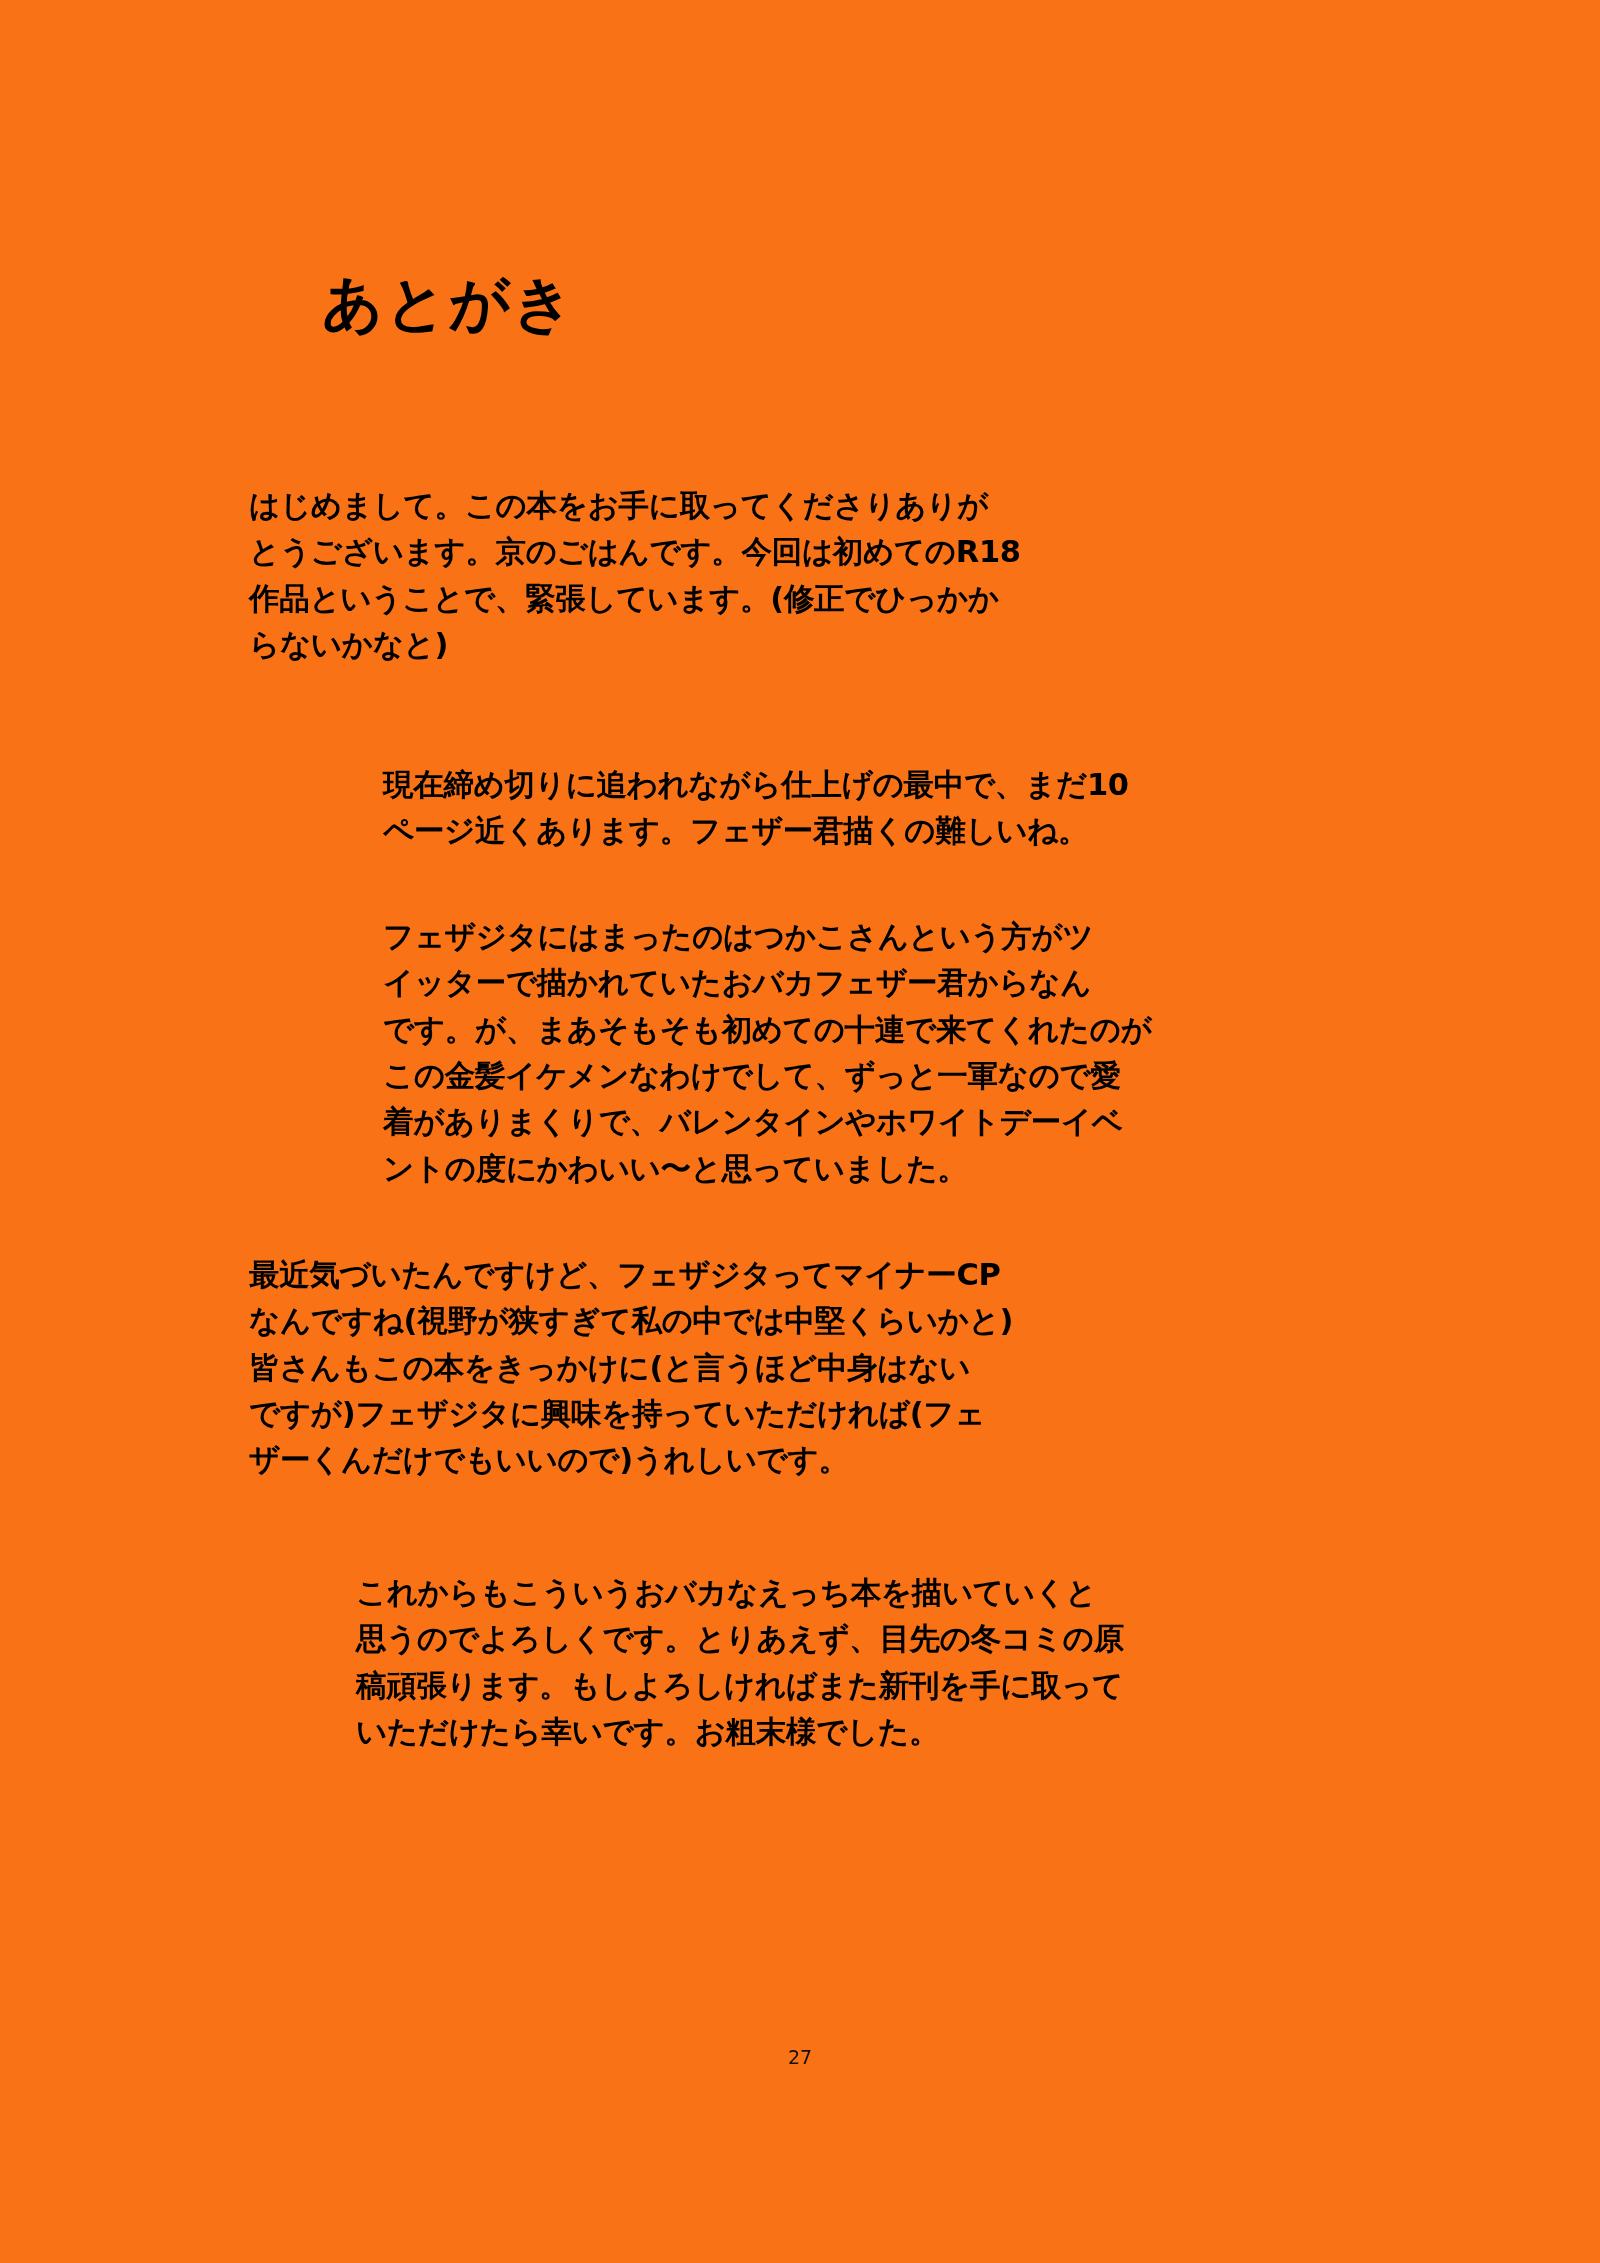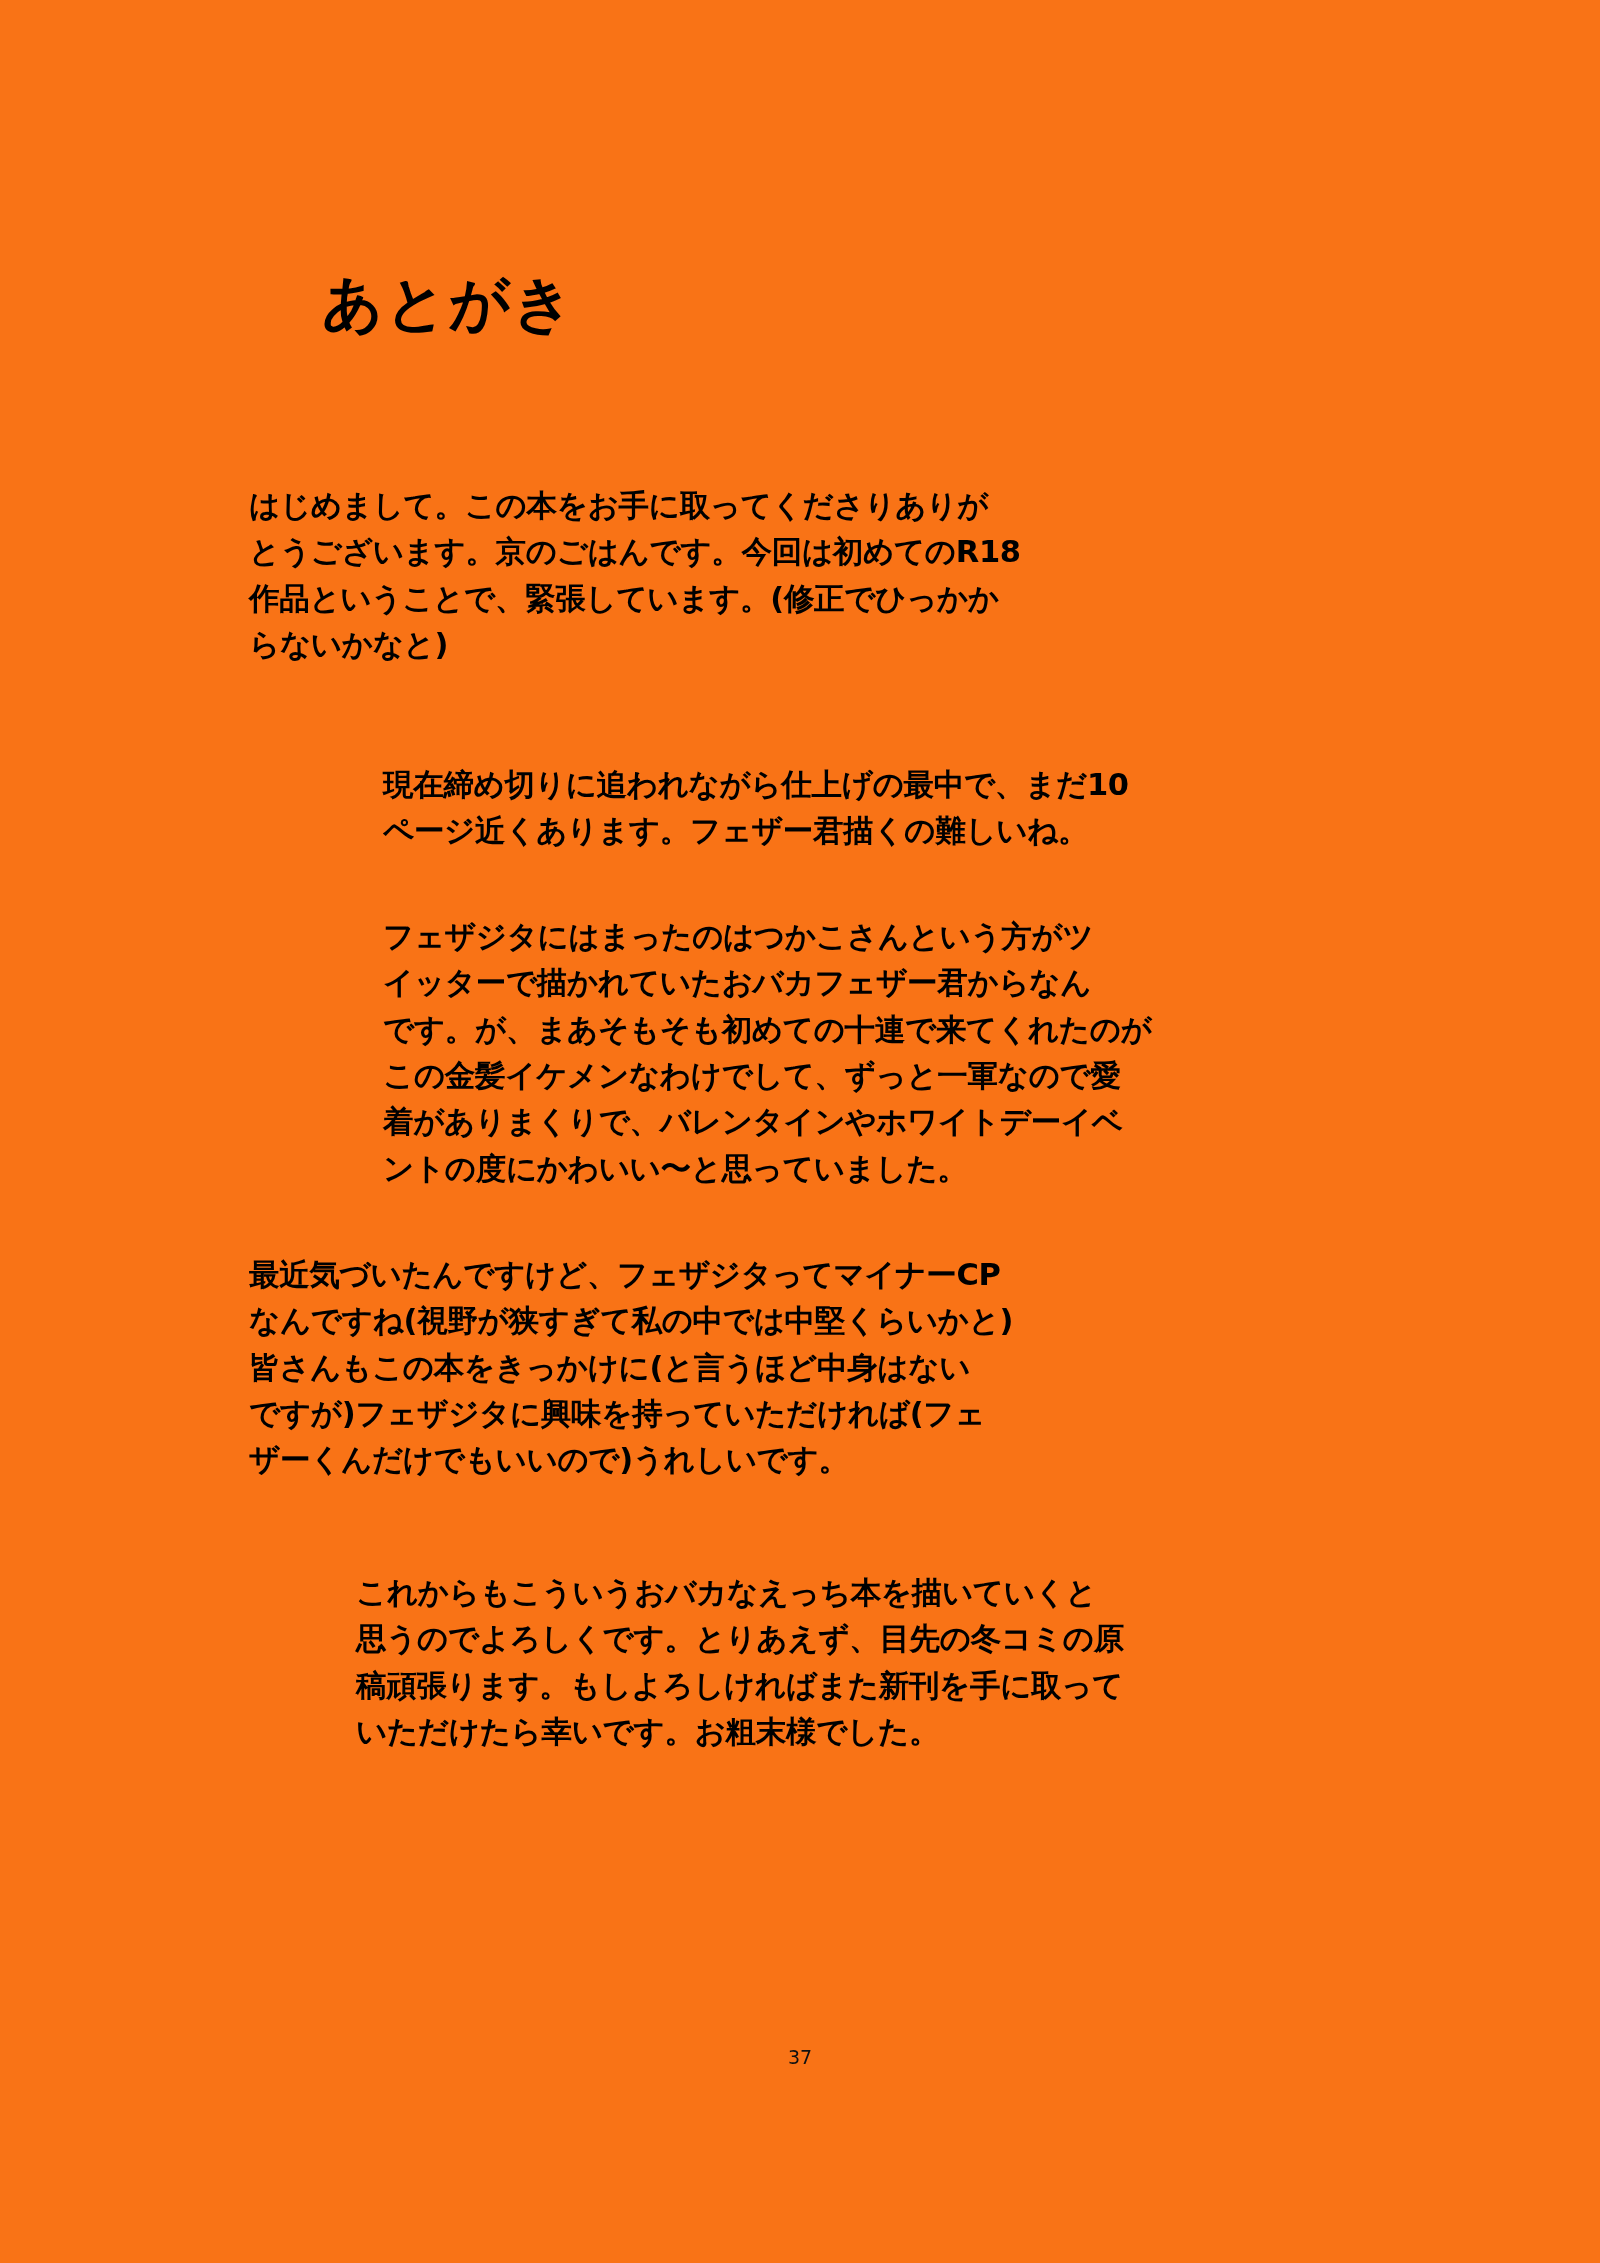--- a/index.html
+++ b/index.html
@@ -87,15 +87,15 @@
 なんですね(視野が狭すぎて私の中では中堅くらいかと)
 皆さんもこの本をきっかけに(と言うほど中身はない
 ですが)フェザジタに興味を持っていただければ(フェ
 ザーくんだけでもいいので)うれしいです。</div>
   <div class="body-block p5">これからもこういうおバカなえっち本を描いていくと
 思うのでよろしくです。とりあえず、目先の冬コミの原
 稿頑張ります。もしよろしければまた新刊を手に取って
 いただけたら幸いです。お粗末様でした。</div>
 
 
-  <div class="page-number">37</div>
+  <div class="page-number">27</div>
 
 </div>
 
 </body></html>

